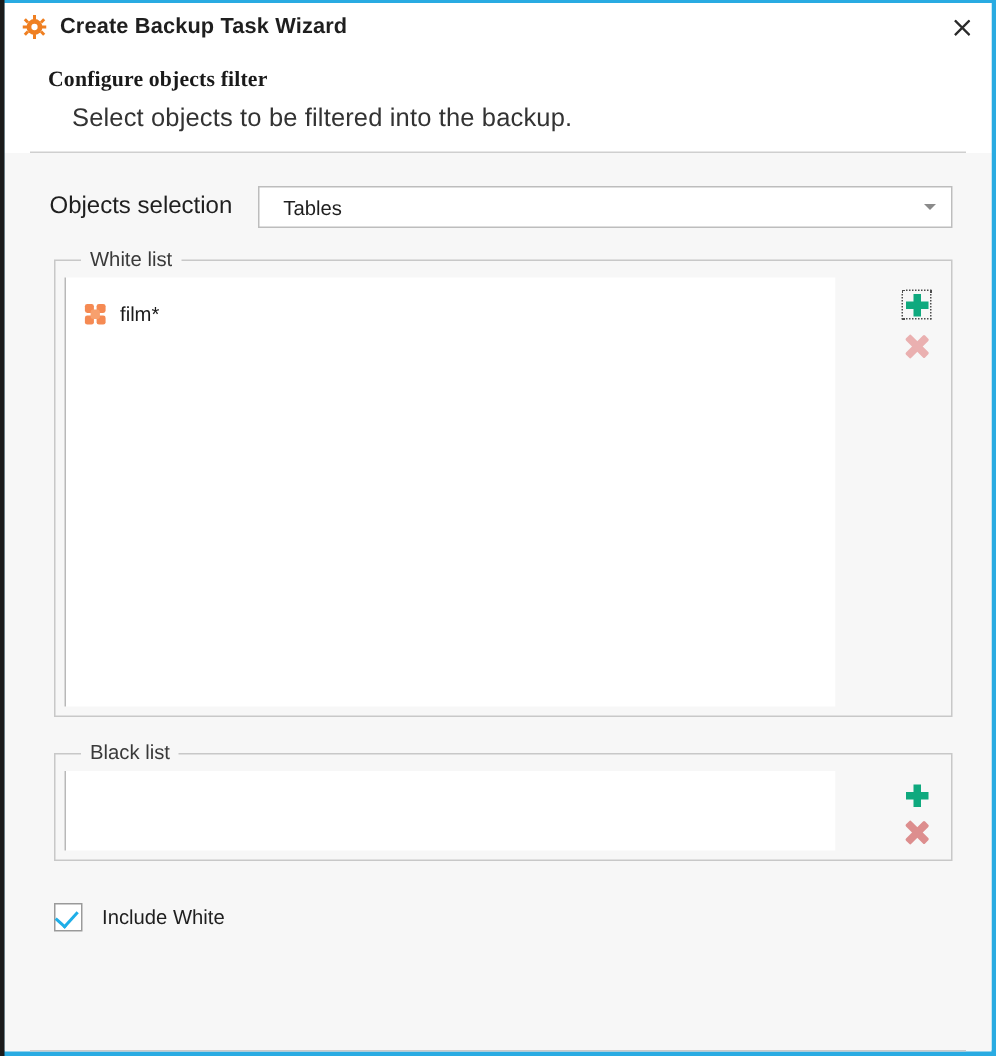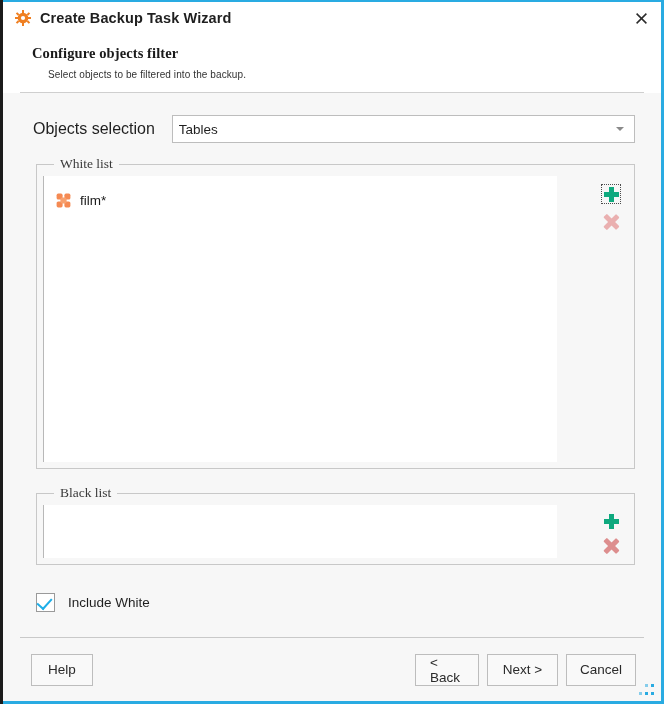--- a/index.html
+++ b/index.html
@@ -82,21 +82,21 @@
   }
   .header-title {
     font-size: 14.5px;
     font-weight: bold;
     color: #1a1a1a;
     padding-left: 29px;
     letter-spacing: 0.1px;
     font-family: Liberation Serif, serif;
   }
   .header-sub {
-    font-size: 10px;
+    font-size: 17px;
     color: #333333;
     padding-left: 45px;
     padding-top: 7px;
     padding-bottom: 12px;
     letter-spacing: 0.1px;
   }
   .header-sep {
     height: 1px;
     background: #cfcfcf;
     margin: 0 17px 0 17px;
@@ -128,21 +128,21 @@
   }
   .combo {
     flex: 1 1 auto;
     height: 28px;
     box-sizing: border-box;
     border: 1px solid #bdbdbd;
     background: #ffffff;
     display: flex;
     align-items: center;
     position: relative;
-    padding-left: 6px;
+    padding-left: 16px;
   }
   .combo-value {
     font-size: 13.5px;
     color: #1f1f1f;
   }
   .combo-arrow {
     position: absolute;
     right: 10px;
     top: 50%;
     margin-top: -2px;
@@ -161,21 +161,20 @@
   }
   .groupbox .gb-title {
     position: absolute;
     top: -9px;
     left: 17px;
     background: #f7f7f7;
     padding: 0 6px;
     font-size: 13.5px;
     color: #3a3a3a;
     white-space: nowrap;
-    font-family: Liberation Serif, serif;
   }
   #whitelist-group {
     left: 33px;
     top: 71px;
     width: 599px;
     height: 305px;
   }
   #blacklist-group {
     left: 33px;
     top: 400px;
@@ -466,28 +465,15 @@
 
     <div class="checkrow">
       <div class="checkbox">
         <span class="tick"></span>
       </div>
       <span class="checklabel">Include White</span>
     </div>
   </div>
 
   <div class="footer-sep"></div>
-  <div class="footer">
-    <div class="btn btn-help">Help</div>
-    <div class="btn btn-back">&lt; Back</div>
-    <div class="btn btn-next">Next &gt;</div>
-    <div class="btn btn-cancel">Cancel</div>
-    <div class="grip">
-      <i class="a"></i>
-        <i class="b"></i>
-        <i class="c"></i>
-        <i class="d"></i>
-        <i class="e"></i>
-    </div>
-  </div>
 </div>
 
 <div class="edge-shadow-left"></div>
 
 </body></html>

